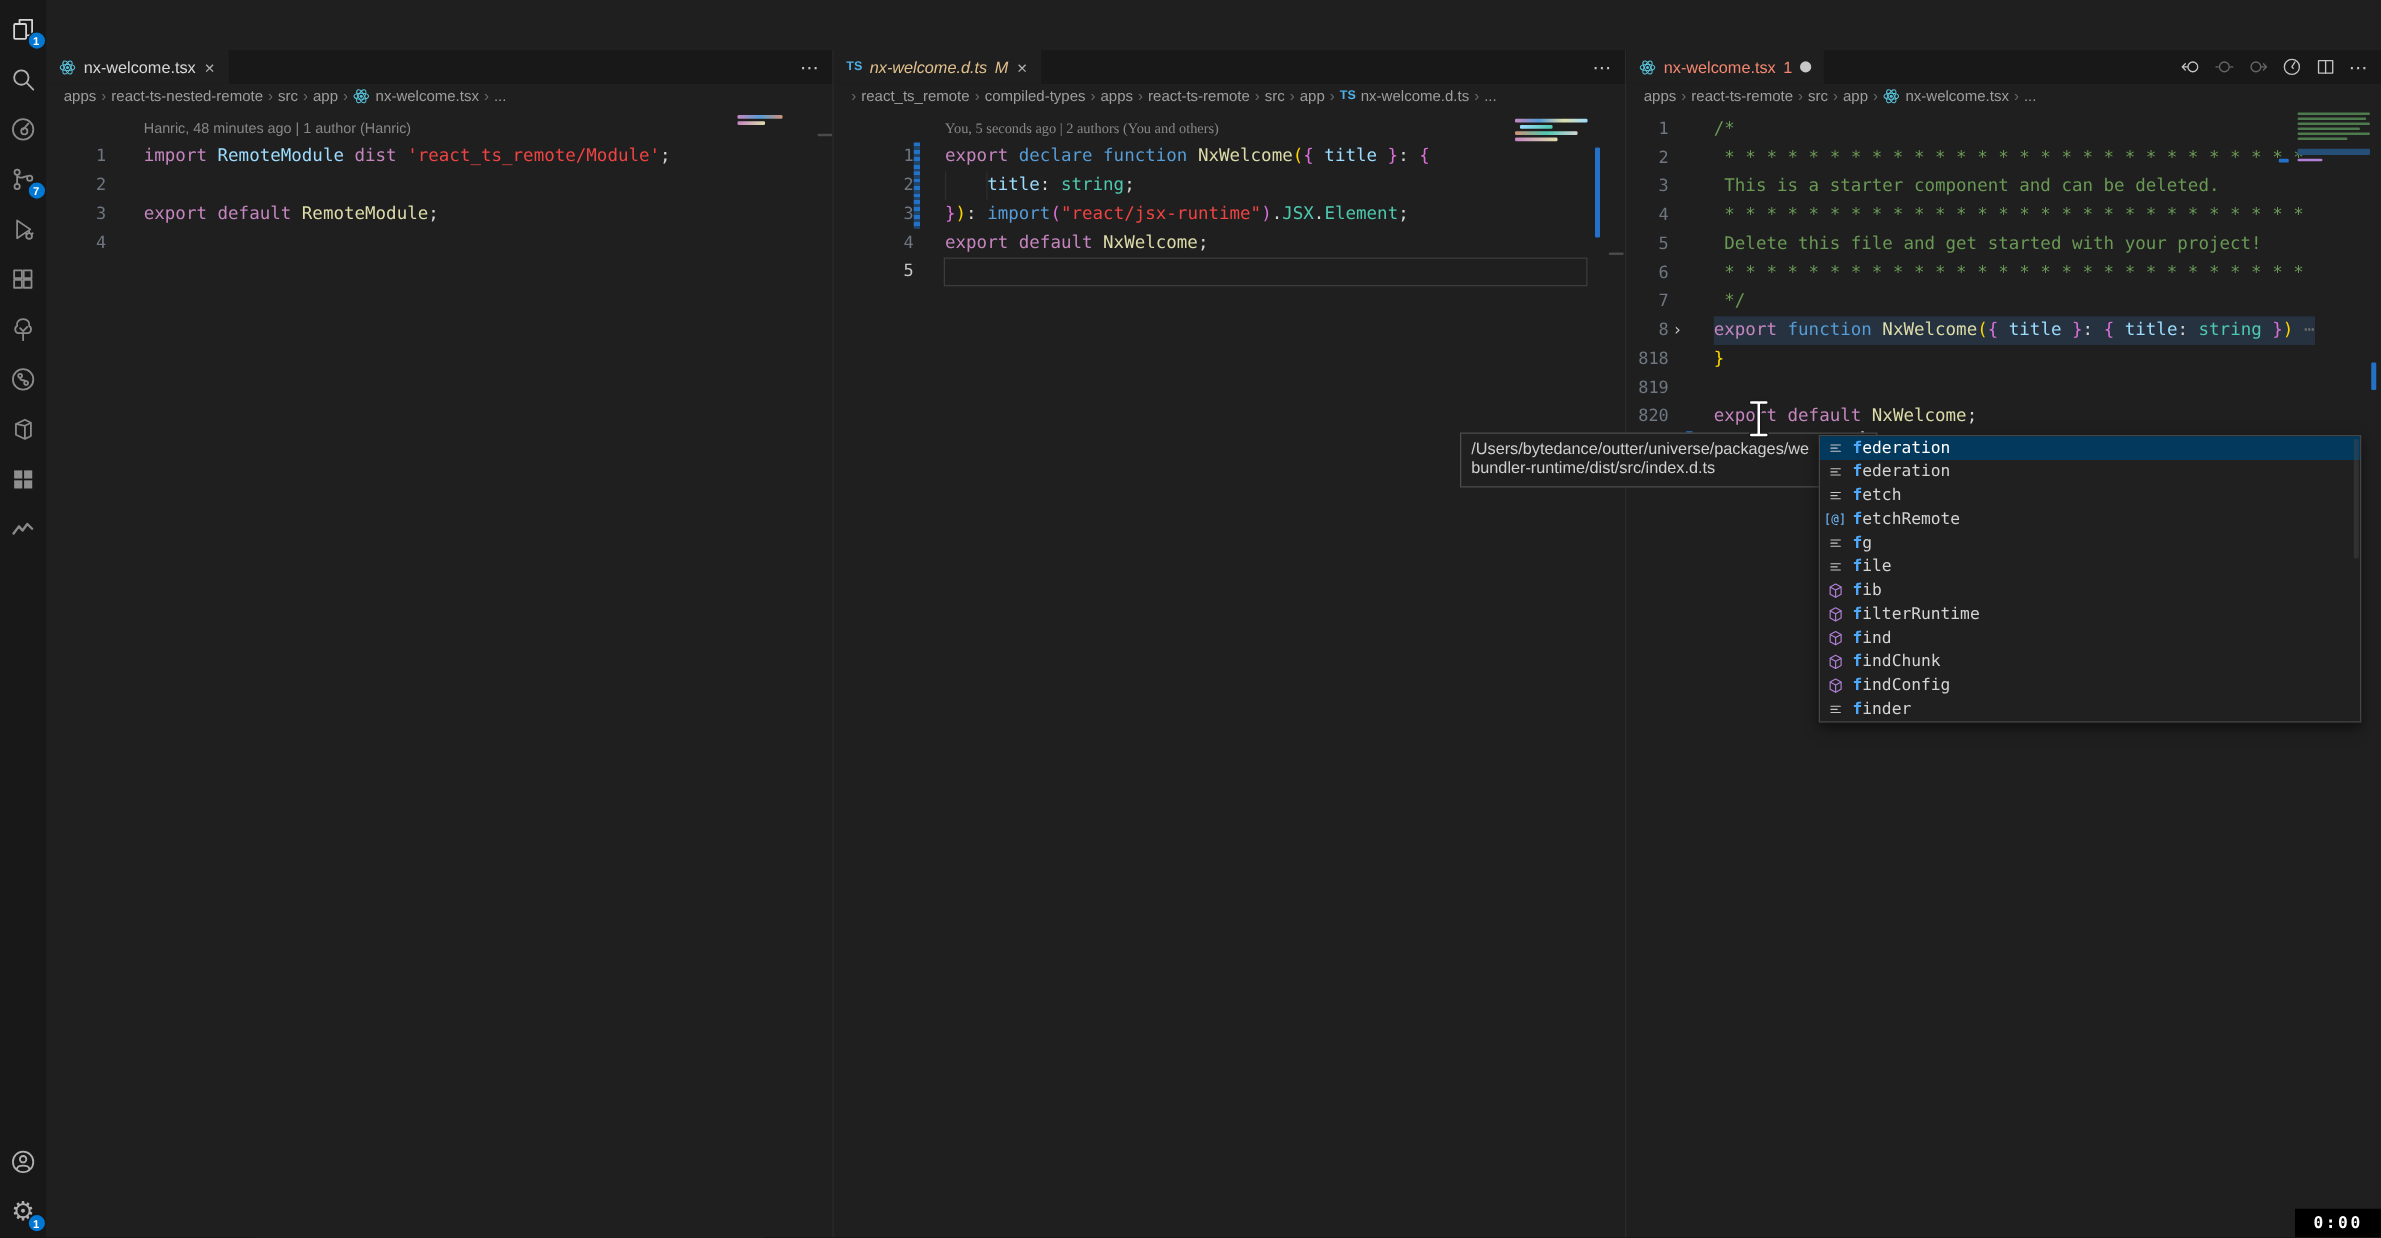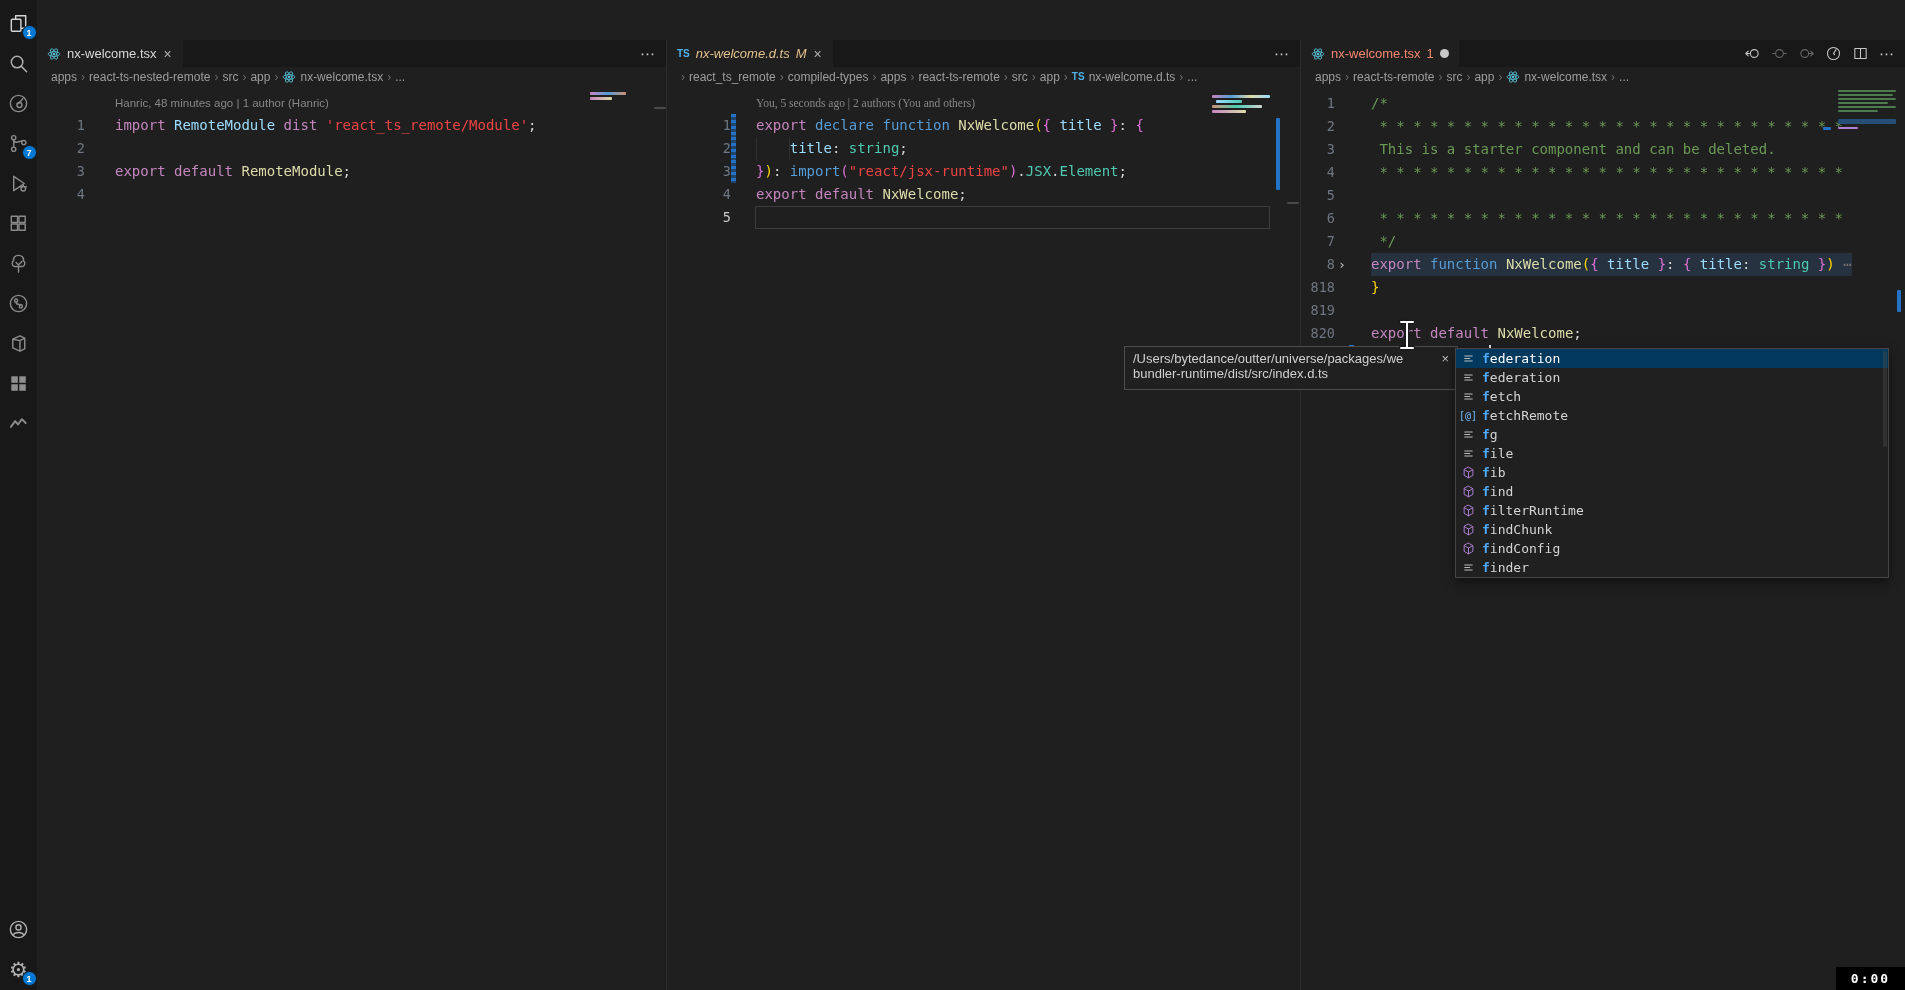--- a/index.html
+++ b/index.html
@@ -59,21 +59,21 @@
              border:1px solid #454545; box-shadow:0 4px 10px rgba(0,0,0,.5); z-index:30; }
   .sg-row { display:flex; align-items:center; gap:5px; height:19px; padding:0 4px 0 3px;
             font-family:"DejaVu Sans Mono", monospace; font-size:13px; color:#d4d4d4; cursor:pointer; }
   .sg-row.sel { background:#04395e; color:#ffffff; }
   .sg-ico { flex:none; width:18px; display:flex; justify-content:center; align-items:center; }
   .sg-ico svg { width:15px; height:15px; }
   .sg-match { color:#4daafc; font-weight:bold; }
   .sg-thumb { position:absolute; right:1px; top:2px; width:4px; height:96px; background:#4a4a4a66; border-radius:2px; }
   .mi { color:#75beff; font-size:10px; font-family:"DejaVu Sans Mono",monospace; }
   
-  .path-tooltip { position:absolute; left:1124px; top:346px; width:334px; height:44px; background:#202020;
+  .path-tooltip { position:absolute; left:1168px; top:346px; width:334px; height:44px; background:#202020;
                   border:1px solid #4d4d4d; z-index:29; padding:4px 8px; font-size:13px; color:#cfcfcf; }
   .pt-row1 { display:flex; align-items:flex-start; gap:6px; }
   .pt-l1 { flex:1; white-space:nowrap; overflow:hidden; }
   .pt-close { color:#bbbbbb; cursor:pointer; font-size:13px; line-height:15px; }
   .pt-l2 { white-space:nowrap; overflow:hidden; }
   
   .timer { position:absolute; left:1836px; top:967px; width:69px; height:23px; background:#000;
            color:#fff; font-family:"DejaVu Sans Mono", monospace; font-size:13px; font-weight:bold;
            display:flex; align-items:center; justify-content:center; letter-spacing:2px; z-index:40; }
   .ibeam { position:absolute; left:1398px; top:319px; z-index:35; pointer-events:none; }
@@ -378,21 +378,21 @@
             <span>nx-welcome.tsx</span>
           </span>
           <span class="bc-sep">›</span>
           <span class="bc-item">...</span>
         </div>
         <div class="codearea">
           <div class="row"><span class="num" style="width: 34px;">1</span><span class="foldcol"></span><span class="stripecol"></span><span style="margin-right: 4px;"></span><span class="gapcol" style="width: 13px;"></span><span class="ct"><span class="tk-cmt">/*</span></span></div>
           <div class="row"><span class="num" style="width: 34px;">2</span><span class="foldcol"></span><span class="stripecol"></span><span style="margin-right: 4px;"></span><span class="gapcol" style="width: 13px;"></span><span class="ct"><span class="tk-cmt"> * * * * * * * * * * * * * * * * * * * * * * * * * * * *</span></span></div>
           <div class="row"><span class="num" style="width: 34px;">3</span><span class="foldcol"></span><span class="stripecol"></span><span style="margin-right: 4px;"></span><span class="gapcol" style="width: 13px;"></span><span class="ct"><span class="tk-cmt"> This is a starter component and can be deleted.</span></span></div>
           <div class="row"><span class="num" style="width: 34px;">4</span><span class="foldcol"></span><span class="stripecol"></span><span style="margin-right: 4px;"></span><span class="gapcol" style="width: 13px;"></span><span class="ct"><span class="tk-cmt"> * * * * * * * * * * * * * * * * * * * * * * * * * * * *</span></span></div>
-          <div class="row"><span class="num" style="width: 34px;">5</span><span class="foldcol"></span><span class="stripecol"></span><span style="margin-right: 4px;"></span><span class="gapcol" style="width: 13px;"></span></div>
+          <div class="row"><span class="num" style="width: 34px;">5</span><span class="foldcol"></span><span class="stripecol"></span><span style="margin-right: 4px;"></span><span class="gapcol" style="width: 13px;"></span><span class="ct"><span class="tk-cmt"> Delete this file and get started with your project!</span></span></div>
           <div class="row"><span class="num" style="width: 34px;">6</span><span class="foldcol"></span><span class="stripecol"></span><span style="margin-right: 4px;"></span><span class="gapcol" style="width: 13px;"></span><span class="ct"><span class="tk-cmt"> * * * * * * * * * * * * * * * * * * * * * * * * * * * *</span></span></div>
           <div class="row"><span class="num" style="width: 34px;">7</span><span class="foldcol"></span><span class="stripecol"></span><span style="margin-right: 4px;"></span><span class="gapcol" style="width: 13px;"></span><span class="ct"><span class="tk-cmt"> */</span></span></div>
           <div class="row hl"><span class="num" style="width: 34px;">8</span><span class="foldcol">›</span><span class="stripecol"></span><span style="margin-right: 4px;"></span><span class="gapcol" style="width: 13px;"></span><span class="ct"><span class="tk-kw">export </span><span class="tk-ctrl">function </span><span class="tk-fn">NxWelcome</span><span class="tk-bry">(</span><span class="tk-brp">{</span><span class="tk-var"> title </span><span class="tk-brp">}</span><span class="tk-pun">:</span><span class="tk-pun"> </span><span class="tk-brp">{</span><span class="tk-var"> title</span><span class="tk-pun">:</span><span class="tk-pun"> </span><span class="tk-type">string</span><span class="tk-pun"> </span><span class="tk-brp">}</span><span class="tk-bry">)</span><span class="tk-dim"> ⋯</span></span></div>
           <div class="row"><span class="num" style="width: 34px;">818</span><span class="foldcol"></span><span class="stripecol"></span><span style="margin-right: 4px;"></span><span class="gapcol" style="width: 13px;"></span><span class="ct"><span class="tk-bry">}</span></span></div>
           <div class="row"><span class="num" style="width: 34px;">819</span><span class="foldcol"></span><span class="stripecol"></span><span style="margin-right: 4px;"></span><span class="gapcol" style="width: 13px;"></span><span class="ct"></span></div>
           <div class="row"><span class="num" style="width: 34px;">820</span><span class="foldcol"></span><span class="stripecol"></span><span style="margin-right: 4px;"></span><span class="gapcol" style="width: 13px;"></span><span class="ct"><span class="tk-kw">export </span><span class="tk-kw">default </span><span class="tk-fn">NxWelcome</span><span class="tk-pun">;</span></span></div>
           <div class="row"><span class="num on" style="width: 34px;">821</span><span class="foldcol"></span><span class="stripecol mod"></span><span style="margin-right: 4px;"></span><span class="gapcol" style="width: 13px;"></span><span class="ct"><span class="tk-kw">export</span><span class="tk-pun"> </span><span class="tk-ctrl">const</span><span class="tk-var"> f</span></span><span class="caret"></span></div>
         </div>
         <div class="deco" style="left: 537px; top: 50px; width: 58px; height: 2px; background: rgb(78, 123, 78);"></div>
         <div class="deco" style="left: 537px; top: 54px; width: 55px; height: 2px; background: rgb(78, 123, 78);"></div>
@@ -471,30 +471,30 @@
         </span>
         <span><span class="sg-match">f</span>ib</span>
       </div>
       <div class="sg-row">
         <span class="sg-ico">
           <svg viewBox="0 0 24 24" fill="none" stroke="#b180d7" stroke-width="1.5" stroke-linecap="round" stroke-linejoin="round">
             <path d="M12 3.5l7 3.9v9.2l-7 3.9-7-3.9V7.4z"></path>
             <path d="M5.4 7.6l6.6 3.7 6.6-3.7M12 11.3v9"></path>
           </svg>
         </span>
-        <span><span class="sg-match">f</span>ind</span>
+        <span><span class="sg-match">f</span>ilterRuntime</span>
       </div>
       <div class="sg-row">
         <span class="sg-ico">
           <svg viewBox="0 0 24 24" fill="none" stroke="#b180d7" stroke-width="1.5" stroke-linecap="round" stroke-linejoin="round">
             <path d="M12 3.5l7 3.9v9.2l-7 3.9-7-3.9V7.4z"></path>
             <path d="M5.4 7.6l6.6 3.7 6.6-3.7M12 11.3v9"></path>
           </svg>
         </span>
-        <span><span class="sg-match">f</span>ilterRuntime</span>
+        <span><span class="sg-match">f</span>ind</span>
       </div>
       <div class="sg-row">
         <span class="sg-ico">
           <svg viewBox="0 0 24 24" fill="none" stroke="#b180d7" stroke-width="1.5" stroke-linecap="round" stroke-linejoin="round">
             <path d="M12 3.5l7 3.9v9.2l-7 3.9-7-3.9V7.4z"></path>
             <path d="M5.4 7.6l6.6 3.7 6.6-3.7M12 11.3v9"></path>
           </svg>
         </span>
         <span><span class="sg-match">f</span>indChunk</span>
       </div>

